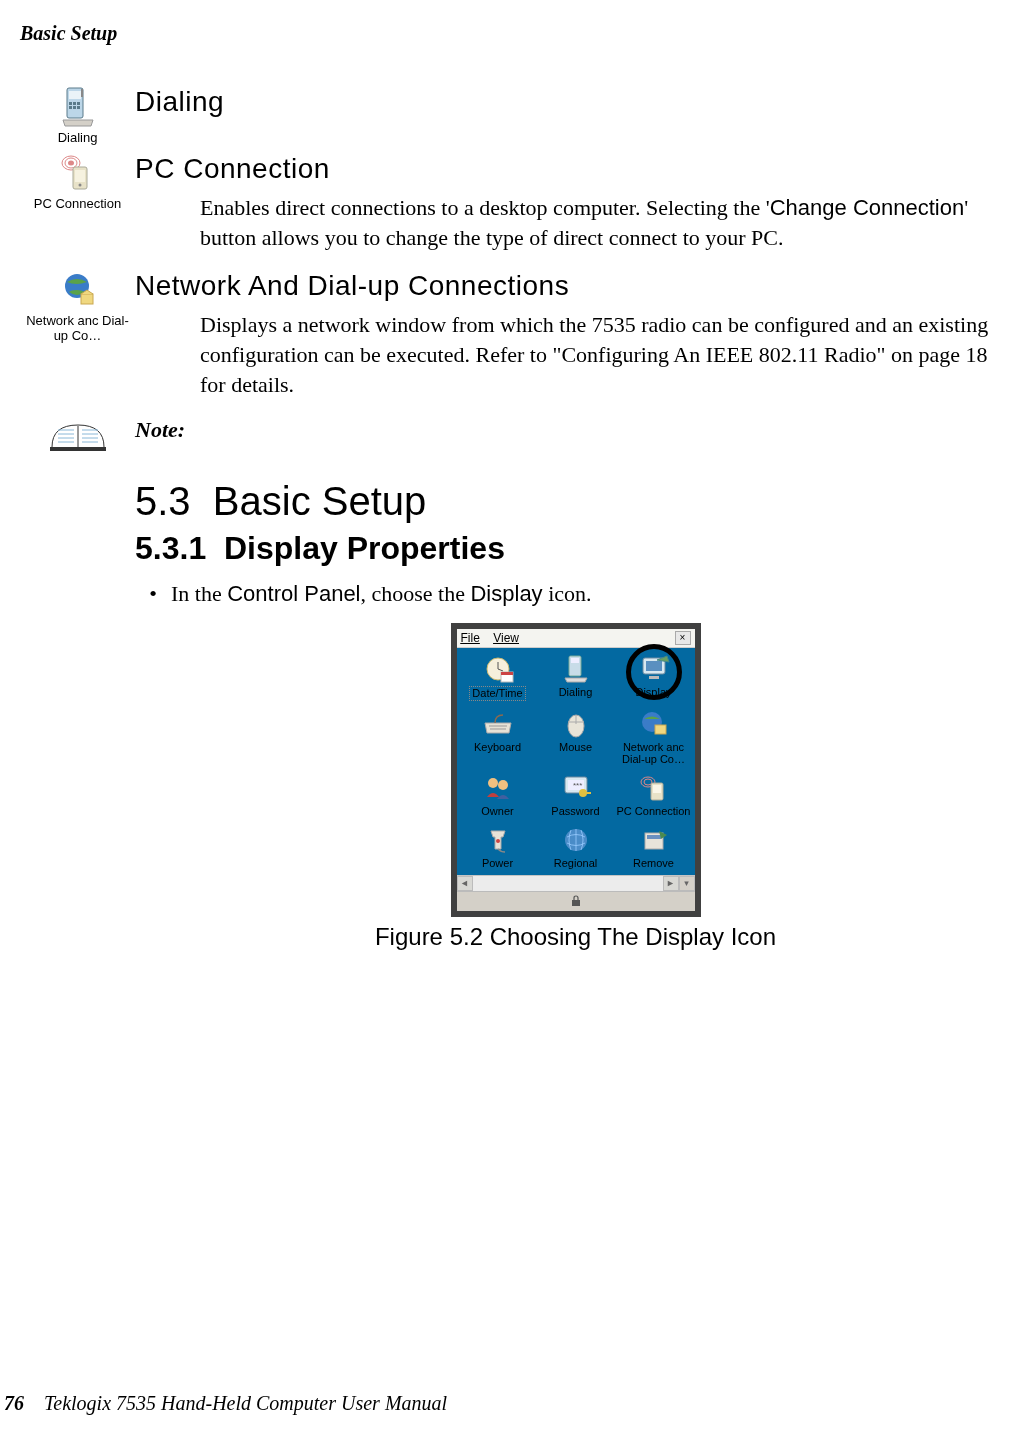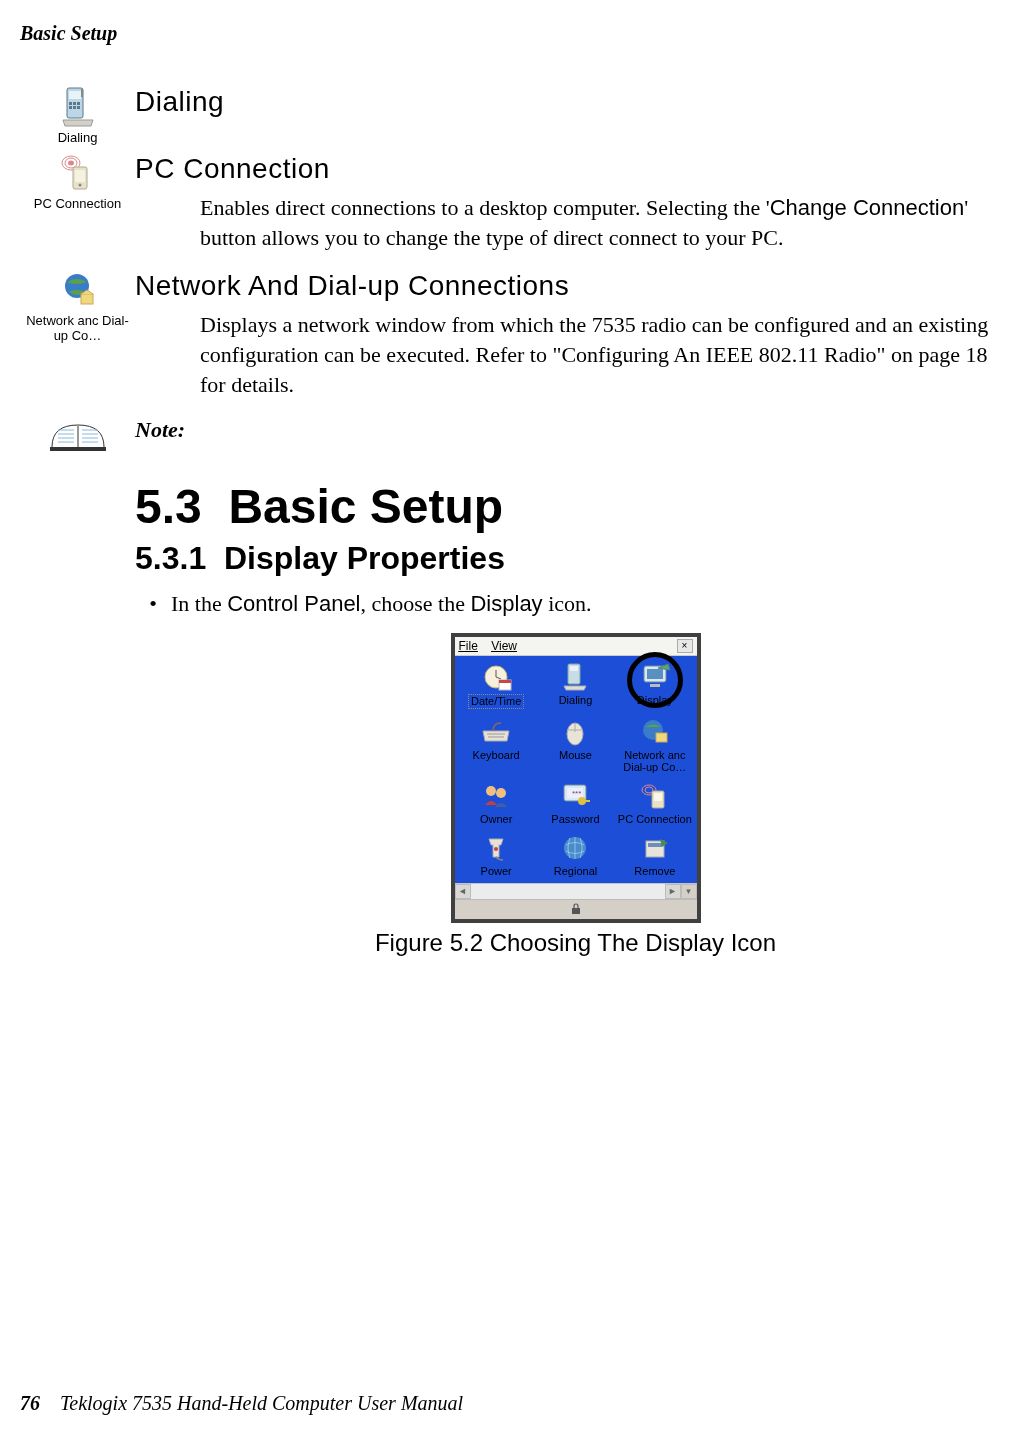--- a/index.html
+++ b/index.html
@@ -77,42 +77,42 @@
       flex: 1;
       font-style: italic;
       font-size: 22px;
       line-height: 1.35;
       padding-right: 12px;
     }
     .mono { font-family: 'Courier New', monospace; font-style: normal; }
     .main-block { margin-left: 115px; }
     .h53 {
       font-family: 'Arial Narrow', 'Helvetica Neue', Arial, sans-serif;
-      font-size: 48px;
-      font-weight: bold;
+      font-size: 40px;
+      font-weight: normal;
       margin-bottom: 6px;
     }
     .h531 {
       font-family: 'Arial Narrow', 'Helvetica Neue', Arial, sans-serif;
       font-size: 32px;
       font-weight: bold;
       margin-bottom: 14px;
     }
     .bullet-row {
       display: flex;
       font-size: 22px;
       margin-bottom: 16px;
     }
     .bullet-dot { width: 36px; text-align: center; }
     .fig-wrap { text-align: center; margin-top: 4px; }
     .control-panel {
       display: inline-block;
       width: 250px;
-      border: 4px solid #404040;
-      background: #1d4ed8;
+      border: 6px solid #404040;
+      background: #0369a1;
       font-family: Tahoma, Arial, sans-serif;
       text-align: left;
     }
     .cp-menu {
       background: #f4f4f0;
       border-bottom: 1px solid #ccc;
       font-size: 12px;
       padding: 2px 4px;
       display: flex;
       justify-content: space-between;
@@ -192,21 +192,21 @@
     }
     .fig-caption {
       font-family: 'Arial Narrow', 'Helvetica Neue', Arial, sans-serif;
       font-size: 24px;
       text-align: center;
       margin-top: 6px;
     }
     .footer {
       position: absolute;
       bottom: 36px;
-      left: 20px;
+      left: 4px;
       font-size: 20px;
     }
     .footer .pn { font-weight: bold; font-style: italic; }
     .footer .bk { font-style: italic; }
   </style>
 </head>
 <body>
 
 <div class="header-line">
   <div class="header-section">Basic Setup</div>

